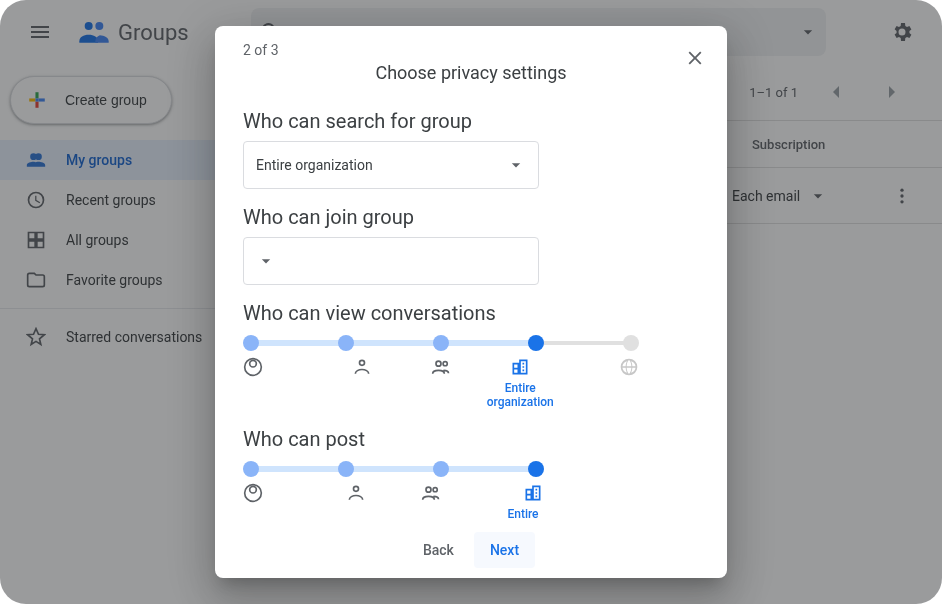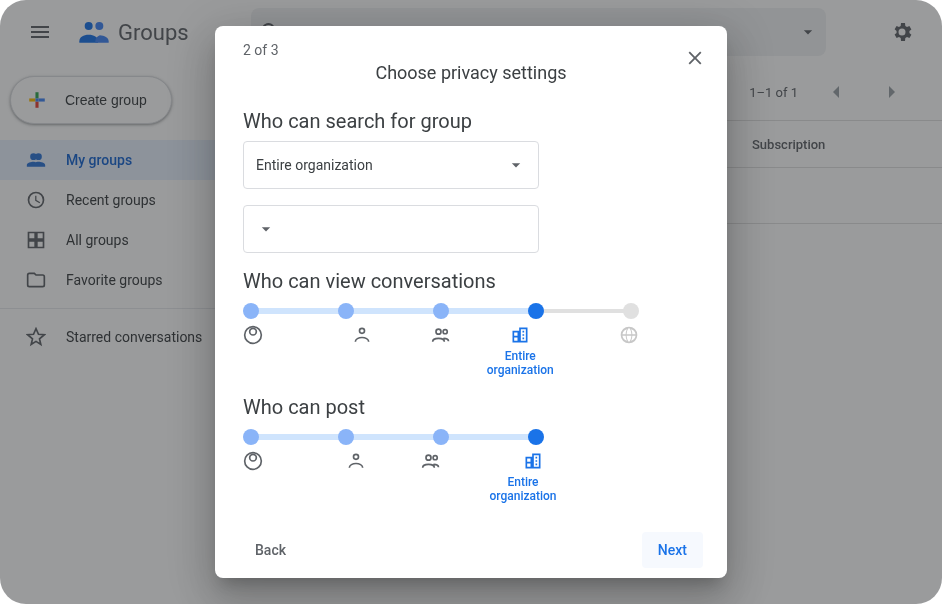--- a/index.html
+++ b/index.html
@@ -120,21 +120,21 @@
   .slider .dot.left { background:#e0e0e0; }
   .slider .dot.current { background:#1a73e8; width:16px; height:16px; }
   .slider-icons { display:flex; width:396px; margin-top:6px; }
   .slider-icons .cell { flex:1; display:flex; flex-direction:column; align-items:center; font-size:12px; color:#5f6368; }
   .slider-icons .cell.first{ align-items:flex-start; }
   .slider-icons .cell.last{ align-items:flex-end; }
   .slider-icons svg { width:20px; height:20px; fill:#5f6368; }
   .slider-icons .cell.sel .cap { color:#1a73e8; margin-top:4px; text-align:center; font-weight:500; max-width:80px; }
   .slider-icons .cell.sel svg{ fill:#1a73e8; }
   .dfooter {
-    height:56px; display:flex; align-items:center; justify-content:space-between;
+    height:56px; display:flex; align-items:center; justify-content:center;
     padding:0 24px; gap:4px;
   }
   .btn {
     height:36px; padding:0 16px; border-radius:4px; font-size:14px; font-weight:500;
     display:flex; align-items:center; justify-content:center;
   }
   .btn-flat { color:#5f6368; }
   .btn-primary { color:#1a73e8; background:#f6f9fe; }
   .down svg, svg.down{width:20px;height:20px;fill:#5f6368;}
 </style>
@@ -254,20 +254,26 @@
         <span class="pager-btn">
             <svg viewBox="0 0 24 24" width="24" height="24">
               <path d="M9 6l6 6-6 6z"></path>
             </svg>
           </span>
       </div>
       <div class="colhead">
         <span class="col-sub">Subscription</span>
       </div>
       <div class="row">
+        <div class="sub-sel">
+          <span>Each email</span>
+          <svg class="down" viewBox="0 0 24 24">
+              <path d="M7 10l5 5 5-5z"></path>
+            </svg>
+        </div>
         <span class="more">
             <svg viewBox="0 0 24 24" width="20" height="20">
               <circle cx="12" cy="5" r="2"></circle>
               <circle cx="12" cy="12" r="2"></circle>
               <circle cx="12" cy="19" r="2"></circle>
             </svg>
           </span>
       </div>
     </div>
   </div>
@@ -288,20 +294,21 @@
         <div class="scroll-indicator"></div>
 
         <div class="fieldlabel">Who can search for group</div>
         <div class="select">
           <span>Entire organization</span>
           <svg viewBox="0 0 24 24">
               <path d="M7 10l5 5 5-5z"></path>
             </svg>
         </div>
 
+        <div class="fieldlabel">Who can join group</div>
         <div class="select">
           <svg viewBox="0 0 24 24">
               <path d="M7 10l5 5 5-5z"></path>
             </svg>
         </div>
 
         <div class="slider-block">
           <div class="fieldlabel">Who can view conversations</div>
           <div class="slider">
             <div class="track-bg"></div>

